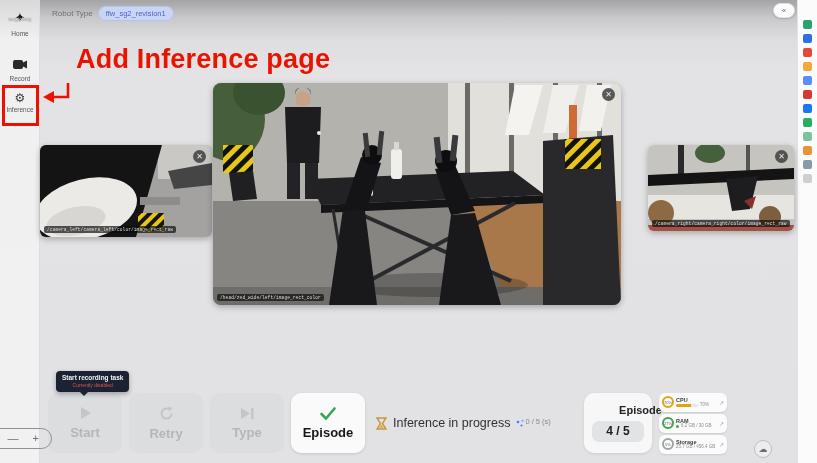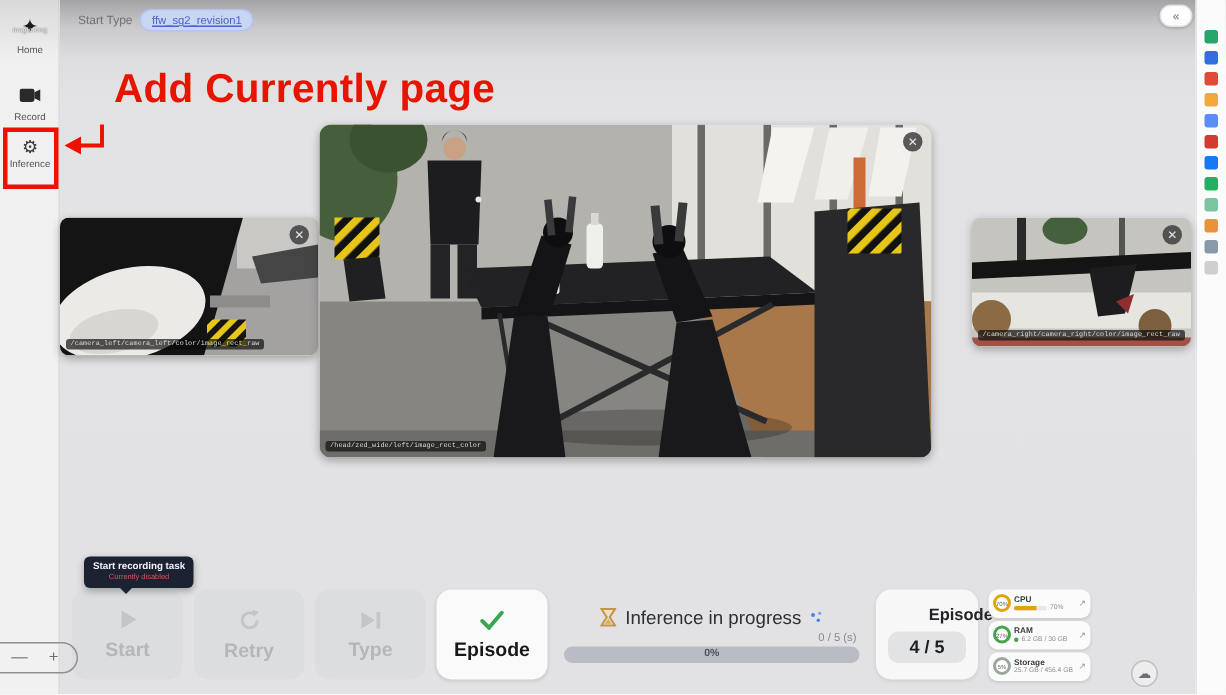--- a/index.html
+++ b/index.html
@@ -22,21 +22,21 @@
   .nav-item .nav-label { display:block; font-size:6.5px; margin-top:2px; }
   .cam-icon { display:inline-block; }
   .gear-glyph { font-size:12px; line-height:12px; color:#3c3d40; display:block; }
   .red-box { position:absolute; left:2px; top:85px; width:37px; height:41px;
     border:3px solid #ee1000; pointer-events:none; }
 
   
   .topbar { position:absolute; left:52px; top:6px; display:flex; align-items:center; gap:5px; }
   .robot-type-label { font-size:8px; color:#6f7074; }
   .robot-badge { font-size:7.5px; color:#4c62c9; background:#c9d6f3; border:1px solid #b4c4ee;
-    padding:2px 7px; border-radius:8px;text-decoration:underline; }
+    padding:2px 7px; border-radius:8px; }
 
   
   .annotation { position:absolute; left:76px; top:44px; font-size:27px; font-weight:600;
     color:#e81400; letter-spacing:.2px; }
   .annotation-arrow { position:absolute; left:42px; top:80px; }
 
   
   .right-strip { position:absolute; right:0; top:0; width:20px; height:463px;
     background:#fbfbfc; border-left:1px solid #e3e3e5; display:flex; flex-direction:column;
     align-items:center; padding-top:20px; gap:5px; }
@@ -61,21 +61,21 @@
   
   .controlbar { position:absolute; left:42px; top:388px; width:756px; height:70px;
     background:rgba(226,226,229,.72); border-radius:12px; display:flex; align-items:center;
     padding:5px 6px; gap:7px; }
   .ctl-btn { width:74px; height:60px; background:#dcddde; border:none; border-radius:10px;
     display:flex; flex-direction:column; align-items:center; justify-content:center; gap:5px;
     cursor:pointer; }
   .ctl-btn .lbl { font-size:13px; font-weight:bold; color:#b4b6ba; }
   .ctl-btn.finish { background:#fafafb; box-shadow:0 1px 3px rgba(0,0,0,.12); }
   .ctl-btn.finish .lbl { color:#18181a; }
-  .inf-panel { width:205px; display:flex; flex-direction:column; padding:0 4px; }
+  .inf-panel { width:205px; display:flex; flex-direction:row; padding:0 4px; }
   .inf-row { display:flex; align-items:center; justify-content:center; gap:6px; }
   .inf-status { font-size:12.5px; font-weight:500; color:#2c3136; }
   .inf-counter { font-size:7.5px; color:#84898f; text-align:right; margin:1px 2px 2px 0; }
   .inf-track { height:11px; background:#b9bcc2; border-radius:6px; position:relative; overflow:hidden; }
   .inf-pct { position:absolute; left:0; right:0; top:1px; text-align:center; font-size:7px;
     color:#4c5158; font-weight:bold; }
   .episode-card { width:68px; height:60px; background:#f7f7f8; border-radius:10px;
     display:flex; flex-direction:column; align-items:center; justify-content:center; gap:5px;
     box-shadow:0 1px 3px rgba(0,0,0,.10); }
   .episode-title { font-size:11px; font-weight:bold; color:#222326;margin-left:45px; }
@@ -134,25 +134,25 @@
       <span class="nav-label">Record</span>
     </div>
     <div class="nav-item nav-infer">
       <span class="gear-glyph">⚙</span>
       <span class="nav-label">Inference</span>
     </div>
   </aside>
   <div class="red-box"></div>
 
   <div class="topbar">
-    <span class="robot-type-label">Start Type</span>
+    <span class="robot-type-label">Robot Type</span>
     <span class="robot-badge">ffw_sg2_revision1</span>
   </div>
 
-  <div class="annotation">Add Currently page</div>
+  <div class="annotation">Add Inference page</div>
   <svg class="annotation-arrow" width="32" height="28" viewBox="0 0 32 28">
     <path d="M26,3 L26,17 L11,17" fill="none" stroke="#ee1000" stroke-width="2.6"></path>
     <polygon points="12,11 12,23 1,17" fill="#ee1000"></polygon>
   </svg>
 
   <div class="right-strip">
     <span style="display:flex;flex-direction:column;gap:5px;">
         <span class="strip-icon" style="background: rgb(37, 165, 106);"></span>
         <span class="strip-icon" style="background: rgb(47, 111, 224);"></span>
         <span class="strip-icon" style="background: rgb(224, 74, 58);"></span>

